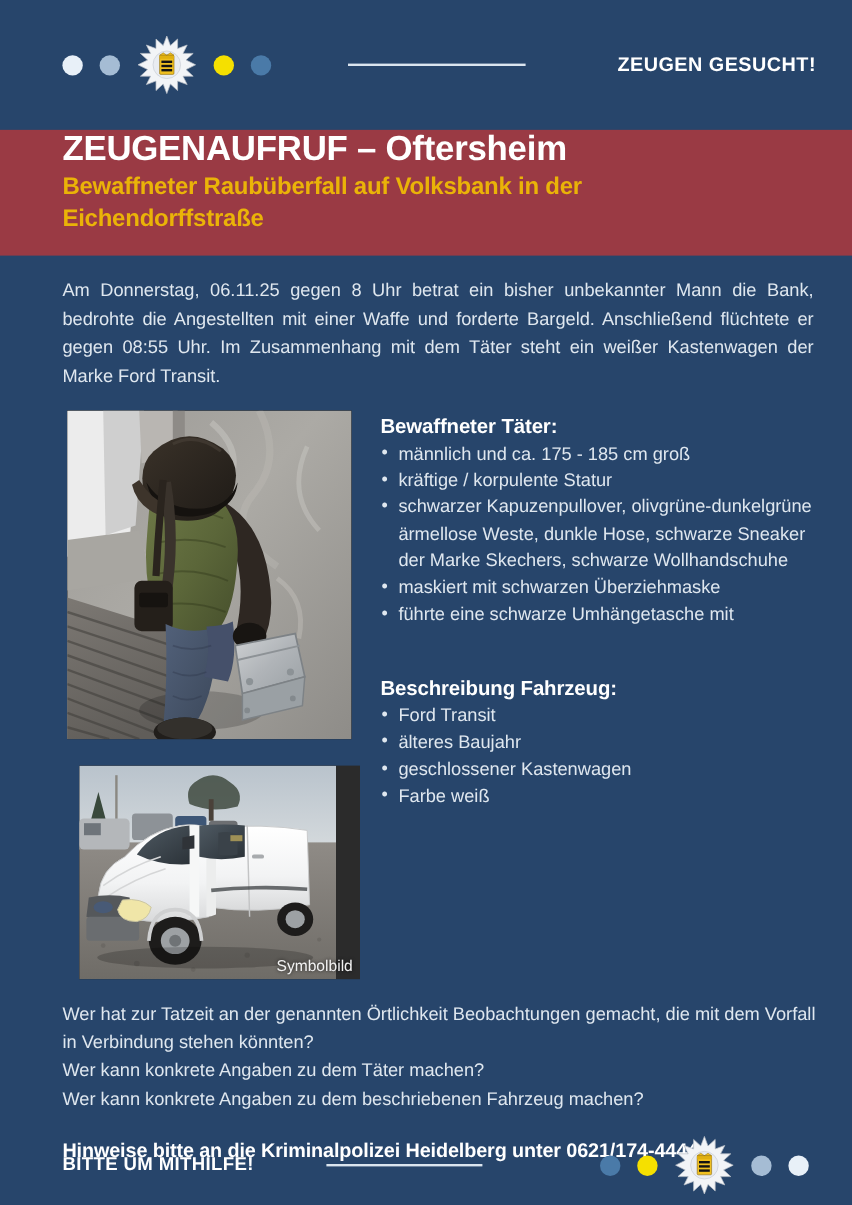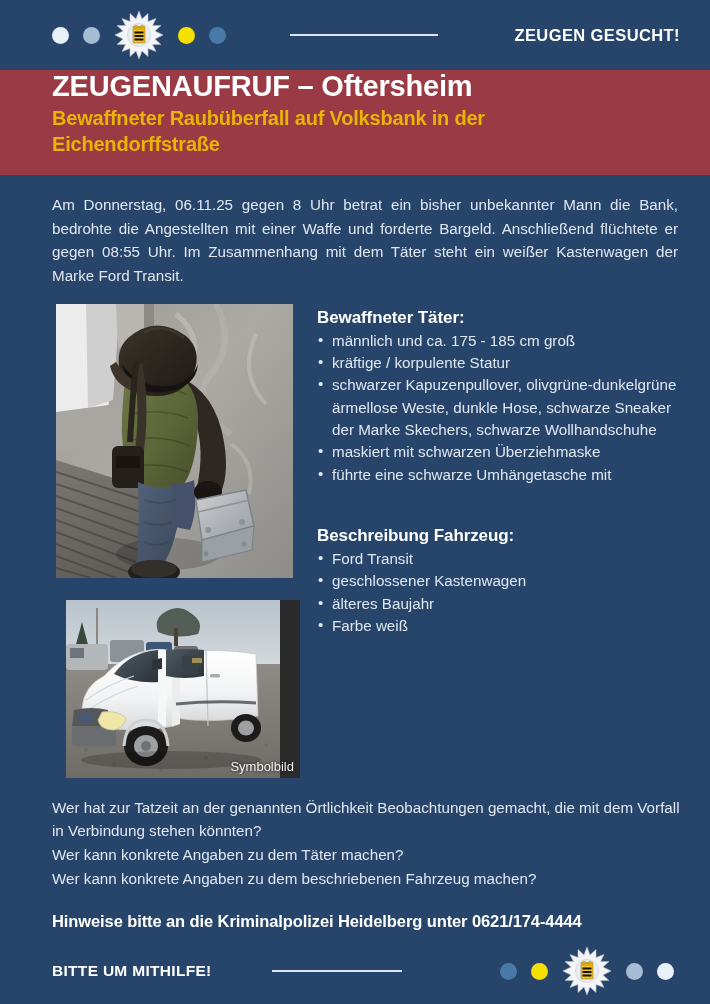--- a/index.html
+++ b/index.html
@@ -8,21 +8,21 @@
     width: 710px;
     height: 1004px;
     background: #27456b;
     font-family: "Liberation Sans", sans-serif;
     overflow: hidden;
     position: relative;
   }
 
   
   .header {
-    height: 70px;
+    height: 108px;
     background: #27456b;
     display: flex;
     align-items: center;
     padding: 0 30px 0 52px;
     position: relative;
   }
   .dot-row { display: flex; align-items: center; gap: 14px; }
   .dot { width: 17px; height: 17px; border-radius: 50%; flex: 0 0 auto; }
   .dot.white   { background: #e8f0f8; }
   .dot.pale    { background: #a5bcd4; }
@@ -429,22 +429,22 @@
       <li>kräftige / korpulente Statur</li>
       <li>schwarzer Kapuzenpullover, olivgrüne-dunkelgrüne ärmellose Weste, dunkle Hose, schwarze Sneaker der Marke Skechers, schwarze Wollhandschuhe</li>
       <li>maskiert mit schwarzen Überziehmaske</li>
       <li>führte eine schwarze Umhängetasche mit</li>
     </ul>
 
     <div class="sec-vehicle">
       <div class="sec-heading">Beschreibung Fahrzeug:</div>
       <ul class="desc">
         <li>Ford Transit</li>
+        <li>älteres Baujahr</li>
         <li>geschlossener Kastenwagen</li>
-        <li>älteres Baujahr</li>
         <li>Farbe weiß</li>
       </ul>
     </div>
   </div>
 </div>
 
 <div class="questions">
   <p>Wer hat zur Tatzeit an der genannten Örtlichkeit Beobachtungen gemacht, die mit dem Vorfall in Verbindung stehen könnten?</p>
   <p>Wer kann konkrete Angaben zu dem Täter machen?</p>
   <p>Wer kann konkrete Angaben zu dem beschriebenen Fahrzeug machen?</p>

